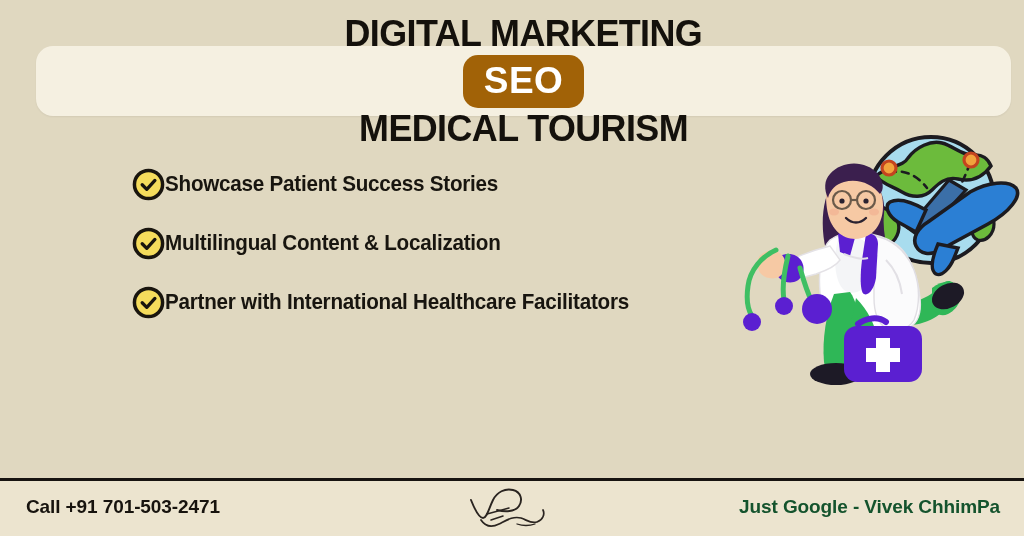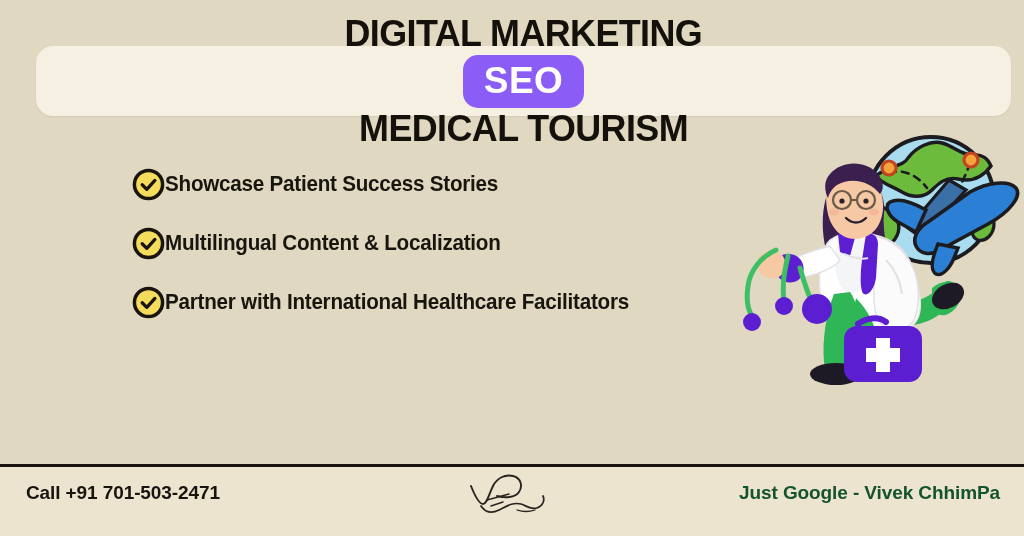--- a/index.html
+++ b/index.html
@@ -32,21 +32,21 @@
   .title-word {
     font-size:37px;
     font-weight:bold;
     letter-spacing:-0.6px;
     color:#14110c;
     white-space:nowrap;
     font-family:"Liberation Sans", sans-serif;
     transform:scaleX(0.97);
   }
   #seo-badge {
-    background:#8b5cf6;
+    background:#a16207;
     color:#ffffff;
     border-radius:15px;
     padding:7px 21px 9px 21px;
     margin:0 14px;
     font-size:37px;
     font-weight:bold;
     letter-spacing:0.4px;
     line-height:1;
     white-space:nowrap;
     font-family:"Liberation Sans", sans-serif;
@@ -79,21 +79,21 @@
   #illustration {
     position:absolute;
     left:726px; top:128px;
     width:298px; height:262px;
   }
 
   
   #footer {
     position:absolute;
     left:0; bottom:0;
-    width:1024px; height:72px;
+    width:1024px; height:58px;
     background:#ece4cf;
   }
   #footer-divider {
     position:absolute;
     left:0; top:0;
     width:1024px; height:3px;
     background:#171310;
   }
   #footer-phone {
     position:absolute;

